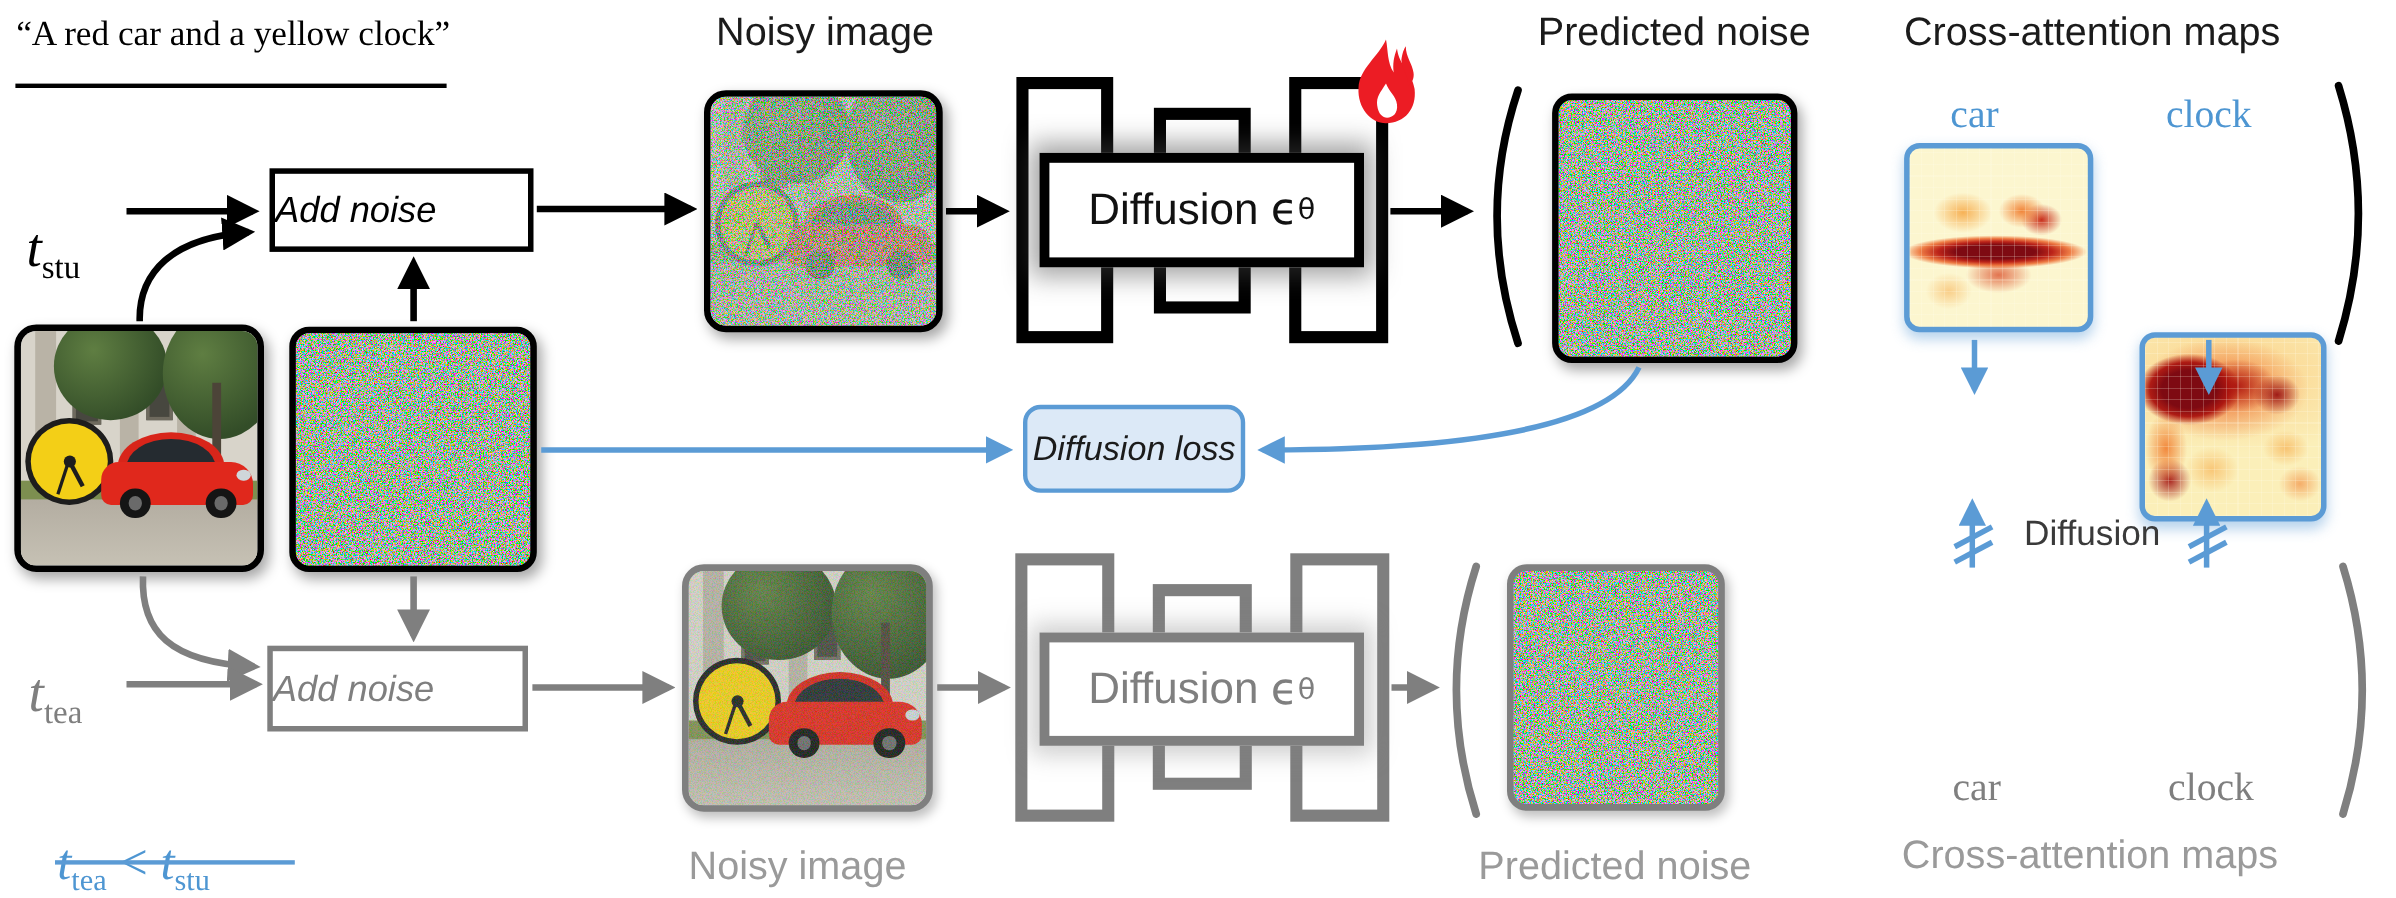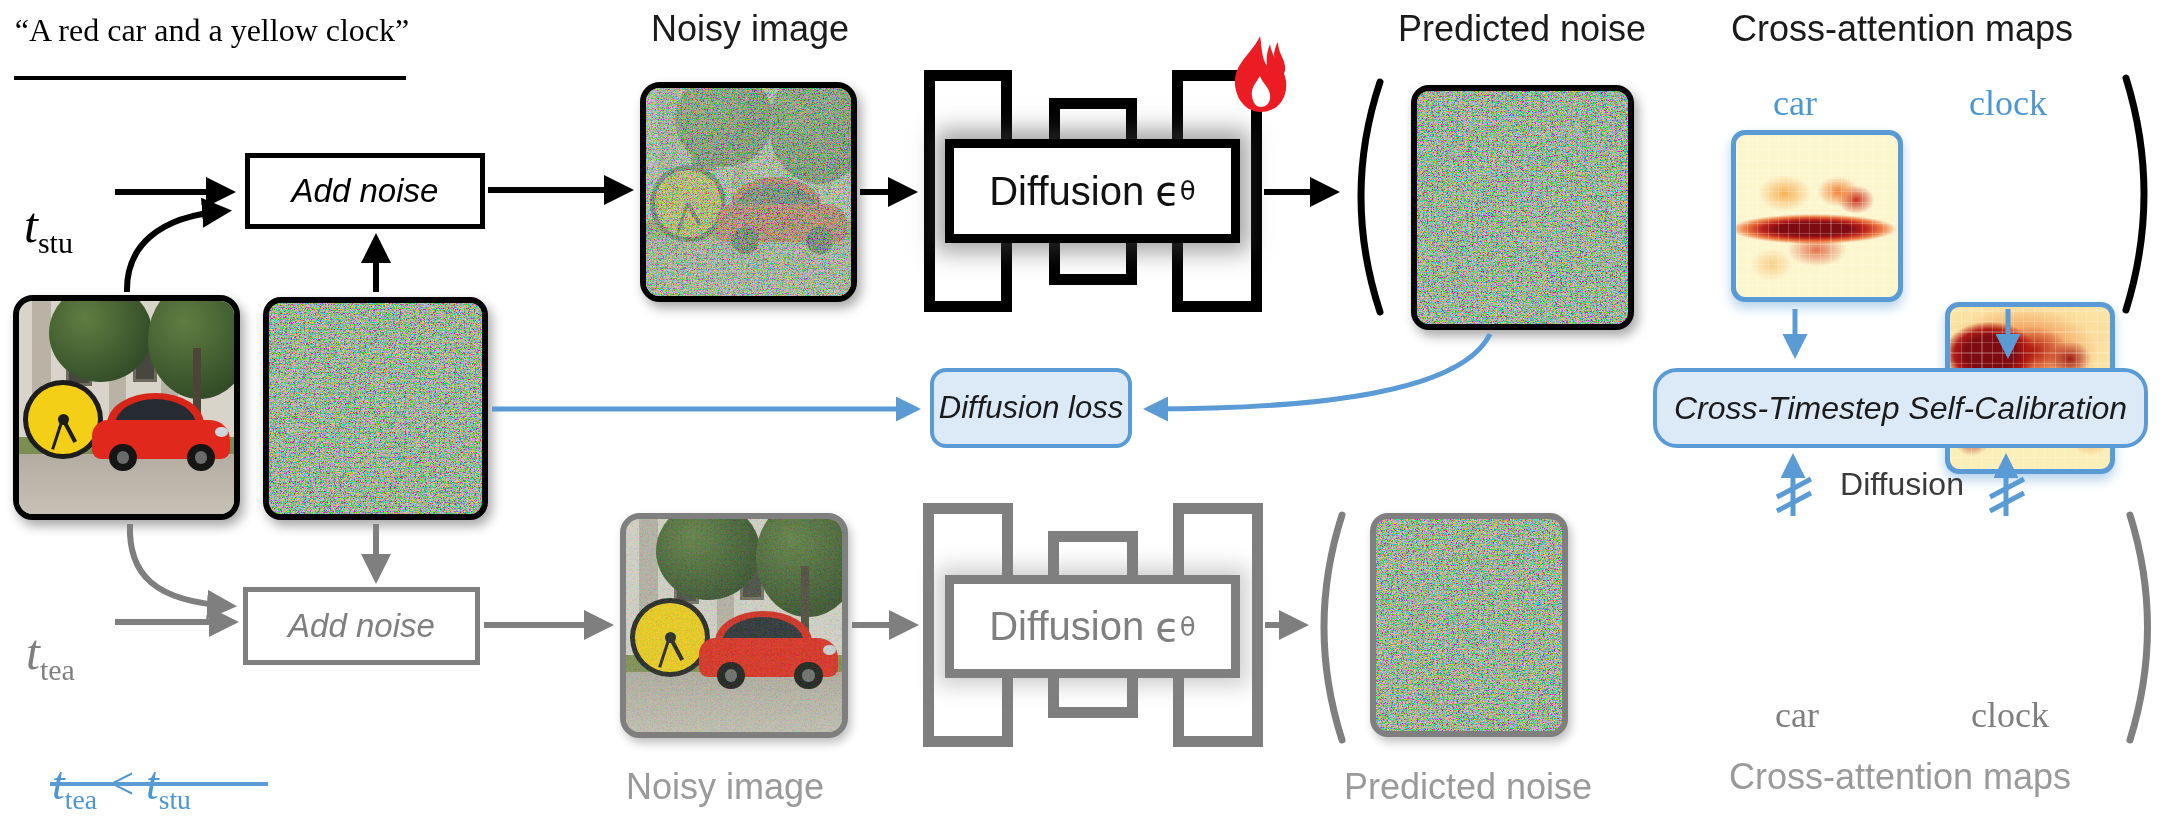--- a/index.html
+++ b/index.html
@@ -15,21 +15,21 @@
   .serif{font-family:"Liberation Serif","DejaVu Serif",serif;}
   .prompt{font-size:32px;color:#000;text-align:center;white-space:nowrap;}
   .prompt-underline{background:#000;height:4px;}
   .math{font-family:"Liberation Serif","DejaVu Serif",serif;font-style:italic;font-size:50px;color:#000;white-space:nowrap;}
   .math sub{font-style:normal;font-size:60%;letter-spacing:0;}
   .math.gray{color:#7f7f7f;}
   .math.blue{color:#4e96d2;font-size:46px;}
   .ineq-underline{background:#5b9bd5;height:4px;}
 
   
-  .addnoise{border:5px solid #000;background:#fff;display:flex;align-items:center;justify-content:center;
+  .addnoise{border:5px solid #000;background:#fff;display:flex;align-items:center;justify-content:flex-start;
             font-style:italic;font-size:33px;color:#000;}
   .addnoise.gray{border-color:#7f7f7f;color:#7f7f7f;}
   .bluebox{background:#dce9f7;border:4px solid #5b9bd5;border-radius:20px;display:flex;align-items:center;
            justify-content:center;font-style:italic;font-size:31px;color:#1b1b1b;}
   .bar{background:#fff;border:11px solid #000;}
   .bar.gray{border-color:#7f7f7f;}
   .unetbox{background:#fff;border:9px solid #000;display:flex;align-items:center;justify-content:center;
            font-size:40px;color:#111;box-shadow:0 0 22px 9px rgba(70,70,70,0.50);}
   .unetbox.gray{border-color:#7f7f7f;color:#7f7f7f;box-shadow:0 0 20px 8px rgba(130,130,130,0.38);}
   .unetbox .eps{font-family:"DejaVu Sans",sans-serif;}
@@ -118,21 +118,21 @@
       </filter>
     </defs>
   </svg>
 
   <div class="abs prompt serif" style="left:10px;top:12px;width:404px;">“A red car and a yellow clock”</div>
   <div class="abs prompt-underline" style="left:14px;top:76px;width:392px;"></div>
 
   <div class="abs math" style="left:24px;top:160px;margin-top:36px;">
     <span>t</span><sub>stu</sub>
   </div>
-  <div class="abs math gray" style="left:26px;top:623px;text-align:center;">
+  <div class="abs math gray" style="left:26px;top:600px;text-align:center;">
     <span>t</span><sub>tea</sub>
   </div>
 
   <div class="abs addnoise" style="left:245px;top:153px;width:240px;height:76px;">
     <span>Add noise</span>
   </div>
   <div class="abs addnoise gray" style="left:243px;top:587px;width:237px;height:78px;">
     <span>Add noise</span>
   </div>
 
@@ -276,23 +276,20 @@
   <div class="abs hmap hm-topcar" style="left:1711px;top:130px;width:172px;height:172px;">
       <div class="pix"></div>
     </div>
   <div class="abs hmap hm-topclock" style="left:1925px;top:130px;width:170px;height:172px;">
       <div class="pix"></div>
     </div>
 
   <div class="abs bluebox" style="left:930px;top:368px;width:202px;height:80px;border-radius:16px;">
     <span>Diffusion loss</span>
   </div>
-  <div class="abs bluebox" style="left:1653px;top:368px;width:495px;height:80px;border-radius:24px;font-size:32px;">
-    <span>Cross-Timestep Self-Calibration</span>
-  </div>
   <div class="abs" style="left:1812px;top:466px;width:180px;font-size:32px;color:#3a3a3a;text-align:center;">Diffusion</div>
 
   <div class="abs serif" style="left:1747px;top:694px;width:100px;font-size:36px;color:#7f7f7f;text-align:center;">car</div>
   <div class="abs serif" style="left:1950px;top:694px;width:120px;font-size:36px;color:#7f7f7f;text-align:center;">clock</div>
   <div class="abs lbl gray" style="left:1720px;top:756px;width:360px;">Cross-attention maps</div>
 
   <div class="abs math blue" style="left:52px;top:716px;margin-top:41px;">
     <span>t</span><sub>tea</sub>
     <span style="font-style:normal;">&lt;</span>
     <span>t</span><sub>stu</sub>

